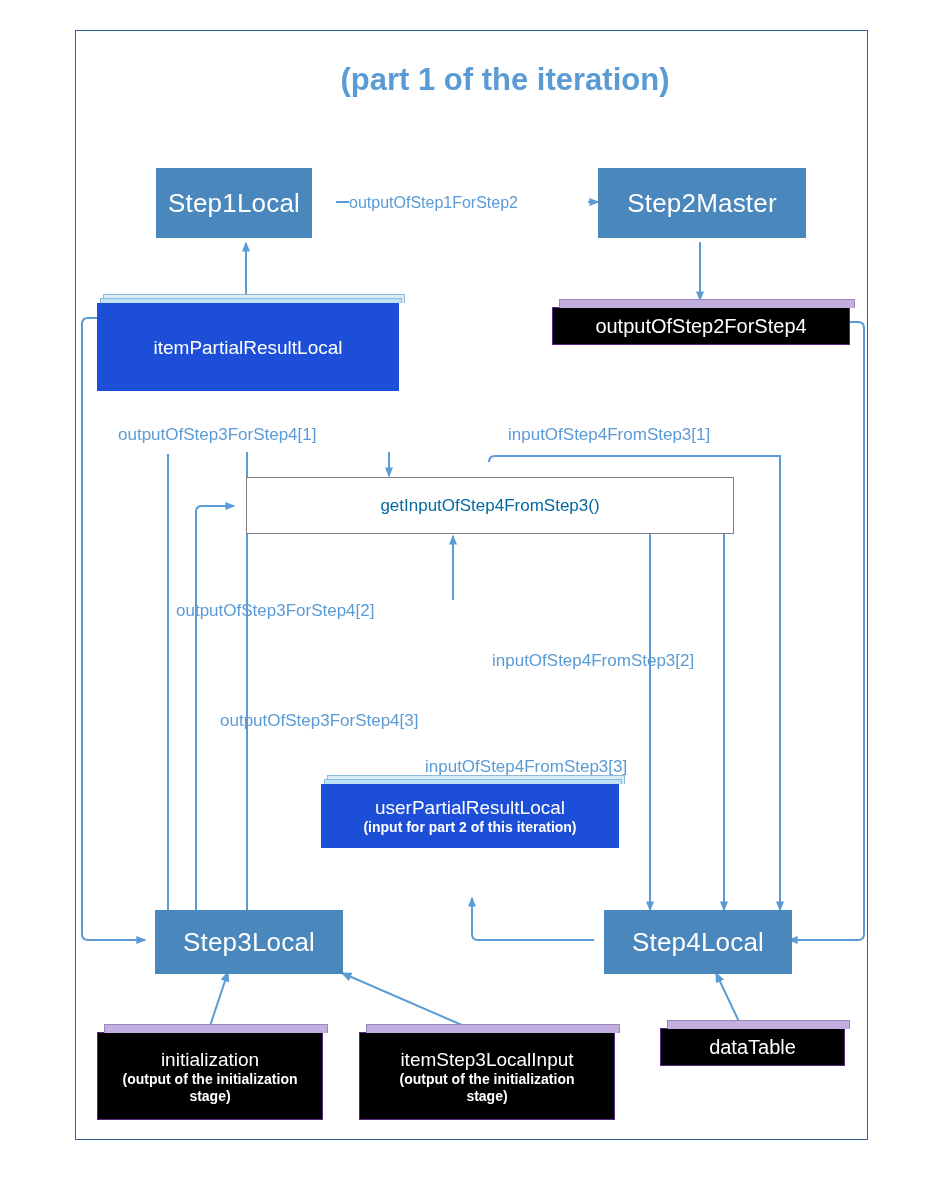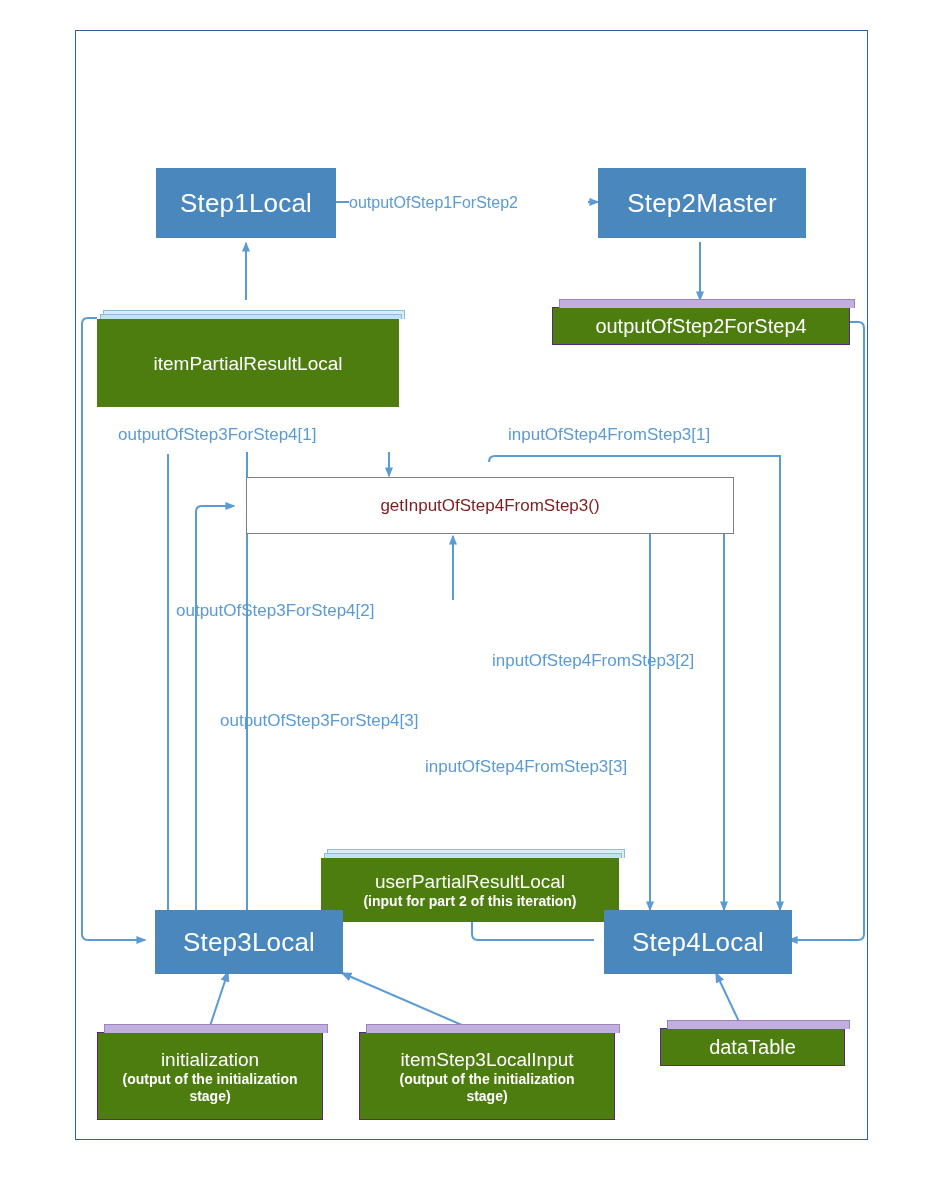--- a/index.html
+++ b/index.html
@@ -14,38 +14,38 @@
   .title{position:absolute;left:205px;top:60px;width:600px;text-align:center;
          color:#5b9bd5;font-weight:bold;font-size:31px;line-height:40px;}
 
   .box{position:absolute;box-sizing:border-box;display:flex;align-items:center;
        justify-content:center;flex-direction:column;text-align:center;color:#ffffff;}
 
   
   .step{background:#4a87bd;font-size:26px;letter-spacing:.2px;}
 
   
-  .cyan{background:#4d7c0f;margin-top:16px;}
+  .cyan{background:#1d4ed8;}
   .cyan .strip, .purple .strip{position:absolute;left:6px;top:-9px;width:100%;height:9px;
         box-sizing:border-box;}
   .cyan .strip{background:#d9ecf7;border:1px solid #8fbada;border-bottom:none;}
   .cyan .strip2{position:absolute;left:3px;top:-5px;width:100%;height:5px;
         background:#bfe3f5;border:1px solid #8fbada;border-bottom:none;box-sizing:border-box;}
 
   
-  .purple{background:#4d7c0f;border:1px solid #5b2580;}
+  .purple{background:#000000;border:1px solid #5b2580;}
   .purple .strip{background:#c3aee0;border:1px solid #9a86bb;border-bottom:none;}
 
   .name{font-size:19px;line-height:23px;}
   .name.big{font-size:20px;}
   .sub{font-size:14px;line-height:17px;font-weight:bold;}
 
   .white-box{position:absolute;background:#ffffff;border:1px solid #7f7f7f;
              box-sizing:border-box;display:flex;align-items:center;justify-content:center;
-             color:#7f1d1d;font-size:17px;}
+             color:#0369a1;font-size:17px;}
 
   .lbl{position:absolute;color:#5b9bd5;font-size:17px;white-space:nowrap;line-height:20px;}
 </style>
 </head>
 <body>
 
 <div id="frame"></div>
 
 <svg id="svg-layer" viewBox="0 0 950 1185" xmlns="http://www.w3.org/2000/svg">
   <defs>
@@ -95,23 +95,24 @@
 
     <path d="M208,1032 L228,972" marker-end="url(#ah-thin)"></path>
 
     <path d="M478,1032 L342,973" marker-end="url(#ah-thin)"></path>
 
     <path d="M742,1028 L716,973" marker-end="url(#ah-thin)"></path>
   </g>
 </svg>
 
 <div class="title">
+  <div>(part 1 of the iteration)</div>
 </div>
 
-<div class="box step" style="left:156px;top:168px;width:180px;height:70px;">
+<div class="box step" style="left:156px;top:168px;width:156px;height:70px;">
   <span>Step1Local</span>
 </div>
 
 <div class="box step" style="left:598px;top:168px;width:208px;height:70px;">
   <span>Step2Master</span>
 </div>
 
 <div class="lbl" style="left:349px;top:193px;font-size:16px;">outputOfStep1ForStep2</div>
 
 <div class="box cyan" style="left:97px;top:303px;width:302px;height:88px;">
@@ -134,21 +135,21 @@
 <div class="lbl" style="left:492px;top:651px;">inputOfStep4FromStep3[2]</div>
 
 <div class="lbl" style="left:220px;top:711px;">outputOfStep3ForStep4[3]</div>
 
 <div class="lbl" style="left:425px;top:757px;">inputOfStep4FromStep3[3]</div>
 
 <div class="white-box" style="left:246px;top:477px;width:488px;height:57px;">
   <span>getInputOfStep4FromStep3()</span>
 </div>
 
-<div class="box cyan" style="left:321px;top:842px;width:298px;height:64px;">
+<div class="box cyan" style="left:321px;top:784px;width:298px;height:64px;">
   <div class="strip"></div>
   <div class="strip2"></div>
   <div class="name">userPartialResultLocal</div>
   <div class="sub">(input for part 2 of this iteration)</div>
 </div>
 
 <div class="box step" style="left:155px;top:910px;width:188px;height:64px;">
   <span>Step3Local</span>
 </div>
 

